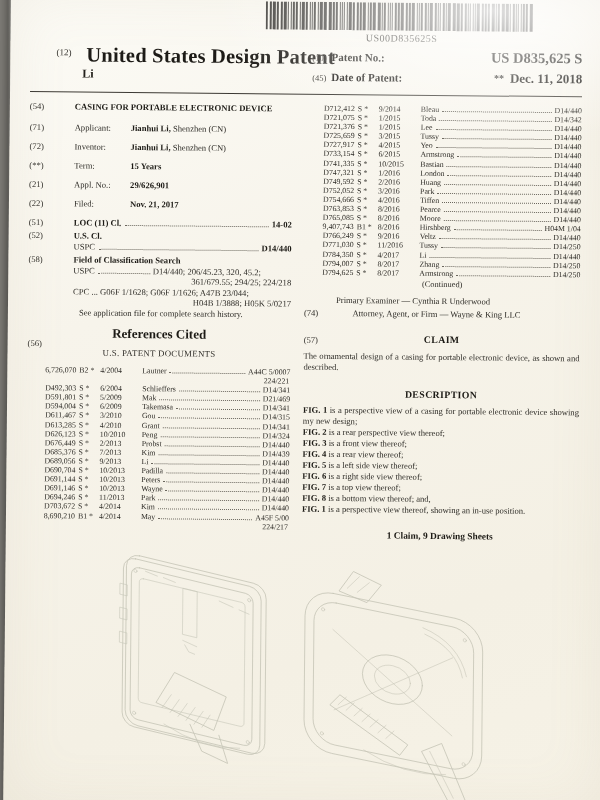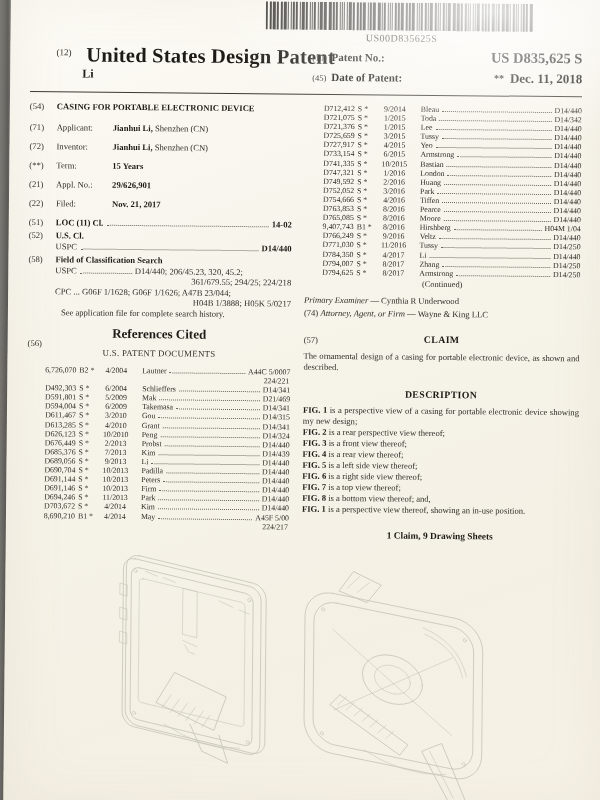--- a/index.html
+++ b/index.html
@@ -38,49 +38,49 @@
   .mh-row .v2{margin-left:auto;font-size:13px;font-weight:bold;color:#14120e;white-space:nowrap;}
   .stars{font-size:10px;font-weight:bold;margin-right:6px;vertical-align:1px;}
   .rule{position:absolute;left:20px;top:100px;width:552px;border-top:1.7px solid #3c3933;}
 
   
   .cols{position:absolute;left:20px;top:110px;width:552px;display:flex;gap:13px;}
   .col-left{width:263px;flex:none;font-size:8.6px;line-height:10.5px;}
   .col-right{width:276px;flex:none;font-size:8.6px;line-height:10.5px;}
 
   .frow{display:flex;margin-bottom:8.5px;}
-  .frow .fc{width:27px;flex:none;color:#33312c;}
+  .frow .fc{width:45px;flex:none;color:#33312c;}
   .frow .fl{width:56px;flex:none;}
   .frow .fv{flex:1;}
   b,.b{font-weight:bold;color:#1c1a15;}
   .lead{flex:1;border-bottom:1.3px dotted #6b675e;margin:0 3px 2px 3px;min-width:8px;}
   .tight{margin-bottom:3px;}
   .rline{display:flex;align-items:baseline;}
   .rightal{text-align:right;}
 
   
   .refhead{position:relative;text-align:center;margin:11px 0 2px 0;}
   .refhead .code{position:absolute;left:0;top:10px;font-size:8.6px;color:#33312c;}
   .refhead .t{font-size:13px;font-weight:bold;color:#1c1a15;}
   .refsub{text-align:center;font-size:8.8px;margin:7px 0 8px 0;letter-spacing:0.3px;}
 
   
   .reflist{font-size:7.8px;line-height:9.1px;}
   .ref-row{display:flex;align-items:baseline;}
   .ref-row .rn{width:49px;flex:none;text-align:right;}
   .ref-row .rk{width:21px;flex:none;padding-left:3px;white-space:nowrap;}
-  .ref-row .rd{width:32px;flex:none;text-align:center;}
+  .ref-row .rd{width:32px;flex:none;text-align:left;}
   .ref-row .rname{padding-left:10px;white-space:nowrap;}
   .ref-row .rc{white-space:nowrap;}
   .ref-row2{text-align:right;padding-right:1px;}
   .continued{text-align:center;margin:2px 0 6px 0;font-size:8.4px;}
 
   
   .staff{margin-bottom:2px;}
-  .staff .it{font-style:italic;}
+  .staff .it{margin-left:32px;}
   .sechead{position:relative;text-align:center;margin:10px 0 6px 0;}
   .sechead .code{position:absolute;left:0;top:1px;font-size:8.6px;color:#33312c;}
   .sechead .t{font-size:9.8px;font-weight:bold;letter-spacing:0.4px;color:#1c1a15;}
   .para{text-align:justify;line-height:11px;}
   .figlines{margin-top:4px;}
   .figline{text-align:justify;line-height:11px;}
   .descfoot{text-align:center;font-weight:bold;font-size:9.4px;margin-top:15px;color:#1c1a15;}
 
   
   .figs{position:absolute;left:0;top:552px;width:600px;height:248px;}
@@ -371,21 +371,21 @@
             <span class="rk">S *</span>
             <span class="rd">10/2013</span>
             <span class="rname">Peters</span>
             <span class="lead"></span>
             <span class="rc">D14/440</span>
           </div>
           <div class="ref-row">
             <span class="rn">D691,146</span>
             <span class="rk">S *</span>
             <span class="rd">10/2013</span>
-            <span class="rname">Firm</span>
+            <span class="rname">Wayne</span>
             <span class="lead"></span>
             <span class="rc">D14/440</span>
           </div>
           <div class="ref-row">
             <span class="rn">D694,246</span>
             <span class="rk">S *</span>
             <span class="rd">11/2013</span>
             <span class="rname">Park</span>
             <span class="lead"></span>
             <span class="rc">D14/440</span>

